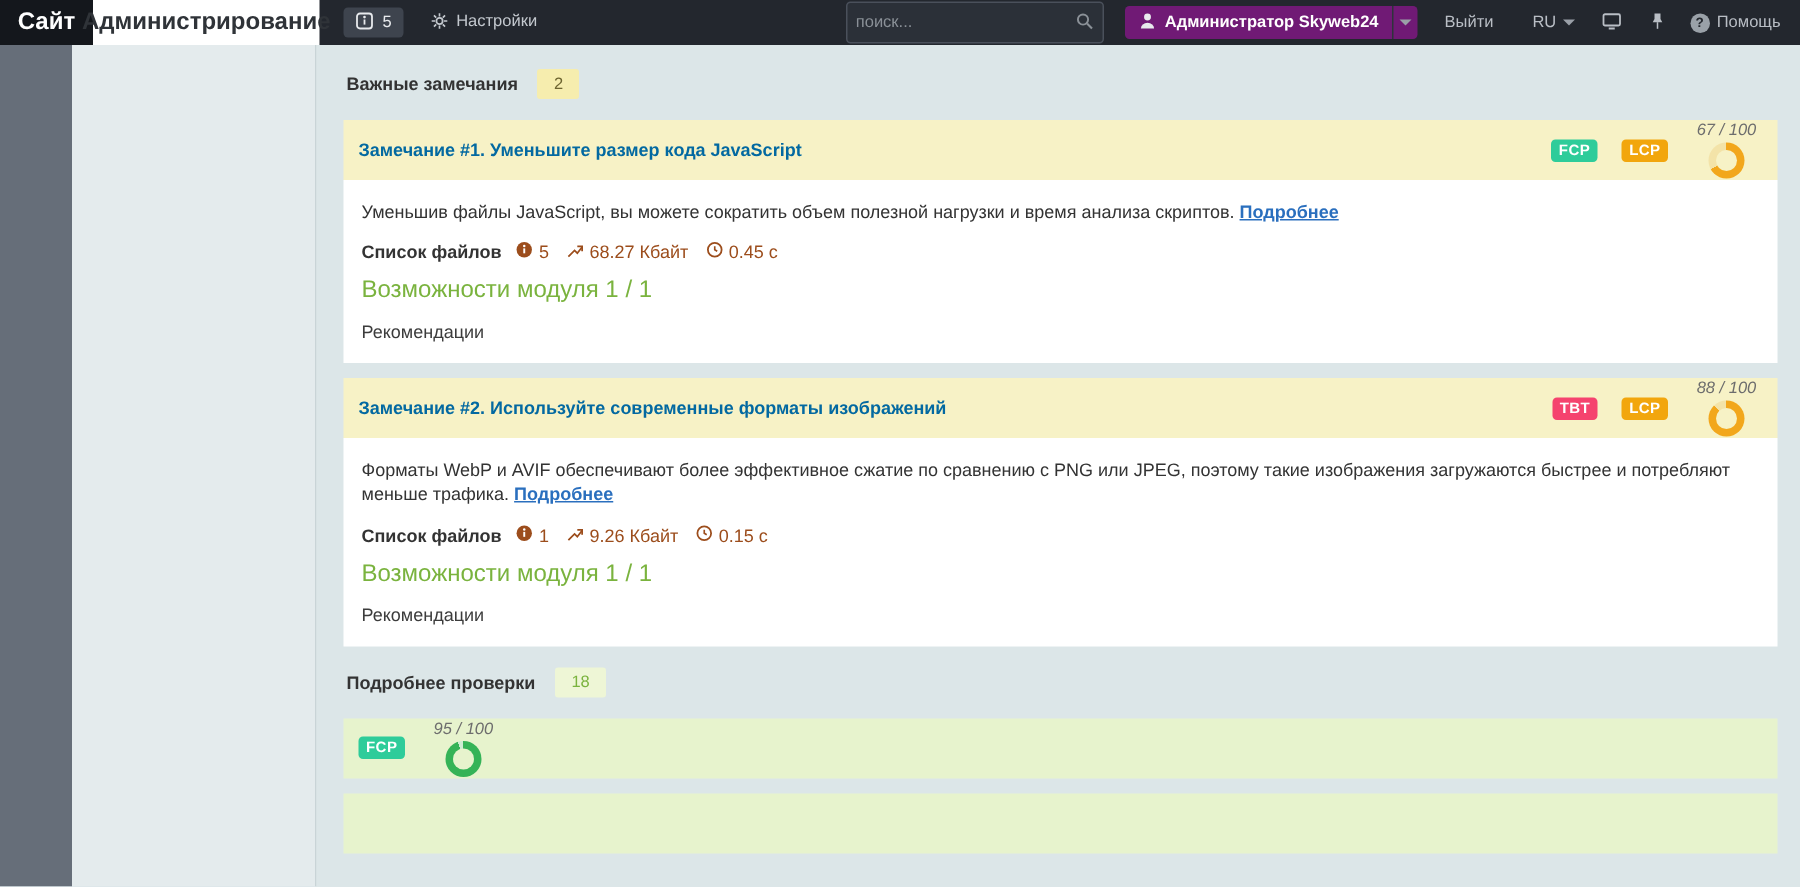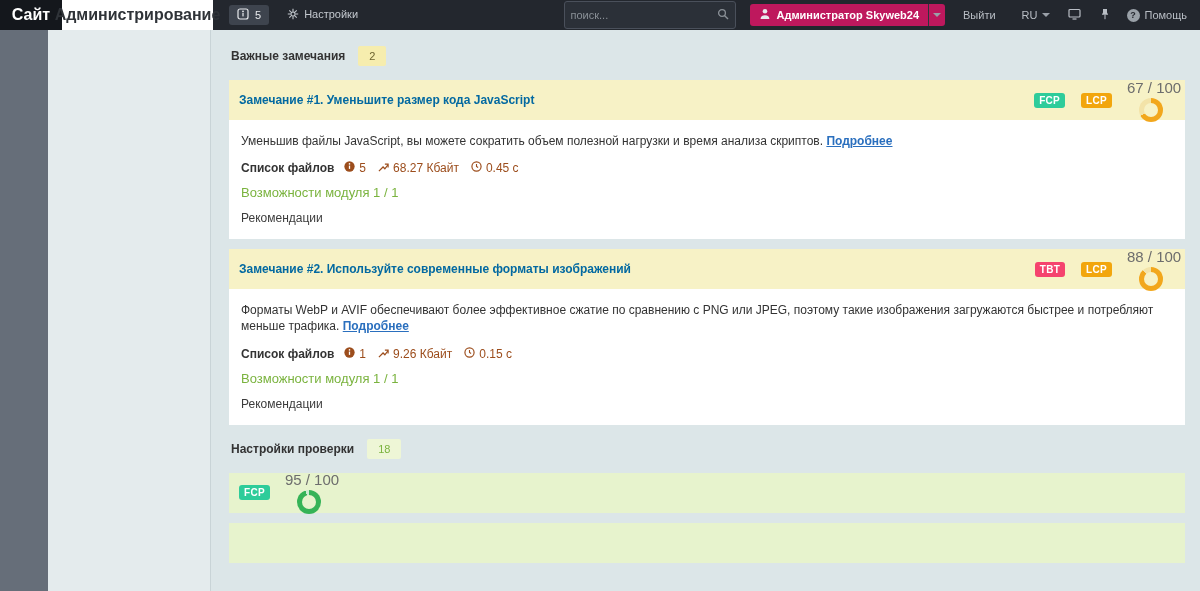--- a/index.html
+++ b/index.html
@@ -17,21 +17,21 @@
                 border-radius: 3px; padding: 0 8px; display: flex; align-items: center;
                 gap: 6px; color: #e8eaed; cursor: pointer; }
   .settings-btn { margin-left: 18px; align-self: center; display: flex; align-items: flex-start;
                   gap: 5px; cursor: pointer; color: #c3c8ce; }
   .search-box { margin-left: auto; align-self: center; width: 172px; height: 28px;
                 background: #2b3038; border: 1px solid #4a505b; border-radius: 3px;
                 display: flex; align-items: center; padding: 0 6px; }
   .search-box input { flex: 1; background: transparent; border: 0; outline: none;
                       color: #9aa0a8; font-size: 11px; width: 100%; }
   .search-box input::placeholder { color: #8a9097; }
-  .user-chip { margin-left: 14px; align-self: center; height: 22px; background: #be185d;
+  .user-chip { margin-left: 14px; align-self: center; height: 22px; background: #701a75;
                border-radius: 3px; display: flex; align-items: stretch; color: #fff;
                font-weight: bold; cursor: pointer; justify-content: center; }
   .user-main { padding: 0 9px; display: flex; align-items: center; gap: 6px; }
   .user-caret { width: 17px; border-left: 1px solid #2e333b; display: flex;
                 align-items: center; justify-content: center; }
   .caret-down { width: 0; height: 0; border-left: 4px solid transparent;
                 border-right: 4px solid transparent; border-top: 4px solid #9aa0a8; }
   .top-link { align-self: center; cursor: pointer; color: #b9bec5; }
   .logout { margin-left: 18px; }
   .lang { margin-left: 26px; display: flex; align-items: center; gap: 4px; }
@@ -58,34 +58,34 @@
   .card-head { height: 40px; display: flex; align-items: center; padding: 0 10px; cursor: pointer; }
   .card-head--warning { background: #f7f2c6; }
   .card-head--success { background: #e7f3cd; }
   .card-title { font-size: 12px; font-weight: bold; flex: 1; }
   .card-head--warning .card-title { color: #0369a1; }
   .card-head--success .card-title { color: #7ab33e; }
   .badges { display: flex; gap: 16px; margin-right: 15px; }
   .badge { color: #fff; font-size: 10px; font-weight: bold; padding: 2px 5px;
            border-radius: 3px; letter-spacing: .3px; }
   .gauge-wrap { width: 48px; text-align: center; }
-  .score { font-size: 15px; color: #6d6d6d; margin-bottom: 2px; white-space: nowrap; }
+  .score { font-size: 11px; color: #6d6d6d; margin-bottom: 2px; white-space: nowrap; font-style: italic; }
   .gauge { width: 24px; height: 24px; border-radius: 50%; margin: 0 auto; position: relative; }
   .gauge-hole { position: absolute; inset: 5px; border-radius: 50%; }
   .card-head--warning .gauge-hole { background: #f7f2c6; }
   .card-head--success .gauge-hole { background: #e7f3cd; }
 
   .card-body { background: #fff; padding: 13px 12px 14px; font-size: 12px; color: #333; }
   .desc { margin-bottom: 12px; line-height: 1.35; }
   .more-link { color: #2a6fbe; text-decoration: underline; cursor: pointer; font-weight: bold; }
   .files-row { display: flex; align-items: center; margin-bottom: 10px; }
   .files-label { font-weight: bold; color: #333; margin-right: 10px; }
   .files-item { color: #9c4d1c; display: inline-flex; align-items: center; gap: 4px;
                 margin-right: 12px; }
-  .module-row { margin-bottom: 11px; font-size: 13px; }
+  .module-row { margin-bottom: 11px; font-size: 16px; }
   .module--ok { color: #7ab33e; }
   .module--missing { color: #b02b2b; font-weight: bold; margin-bottom: 0; }
   .recommend-row { color: #3c3c3c; }
   .ico { display: inline-block; vertical-align: middle; }
 </style>
 </head>
 <body>
 
 <div class="topbar">
   <div class="tab tab-site">Сайт</div>
@@ -289,21 +289,21 @@
         </div>
         <div class="module-row module--ok">
           <span>Возможности модуля </span>
           <span>1 / 1</span>
         </div>
         <div class="recommend-row">Рекомендации</div>
       </div>
     </div>
 
     <div class="section-head" style="margin-top:14px;">
-      <span>Настройки проверки</span>
+      <span>Подробнее проверки</span>
       <span class="count-badge count--success">18</span>
     </div>
 
     <div class="card">
       <div class="card-head card-head--success">
         <span class="badges">
           <span class="badge" style="background-color: rgb(46, 204, 154);">FCP</span>
         </span>
         <span class="gauge-wrap">
           <div class="score">95 / 100</div>

